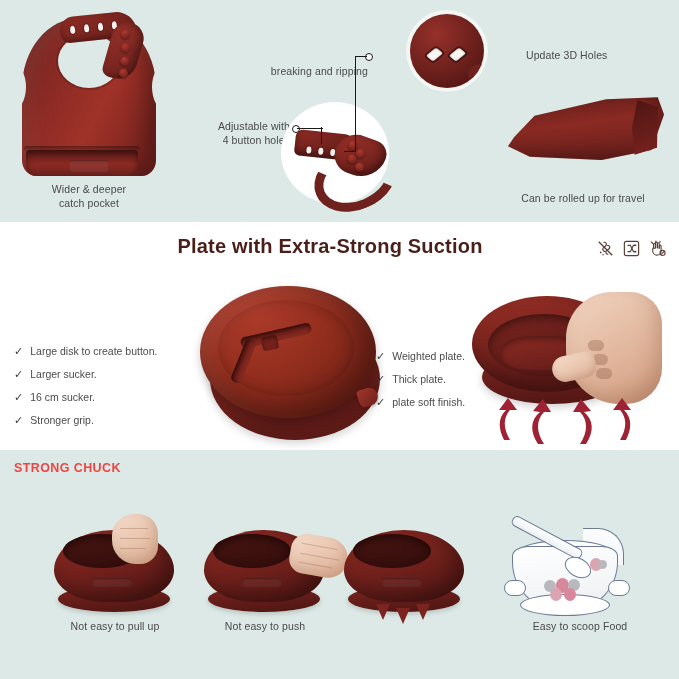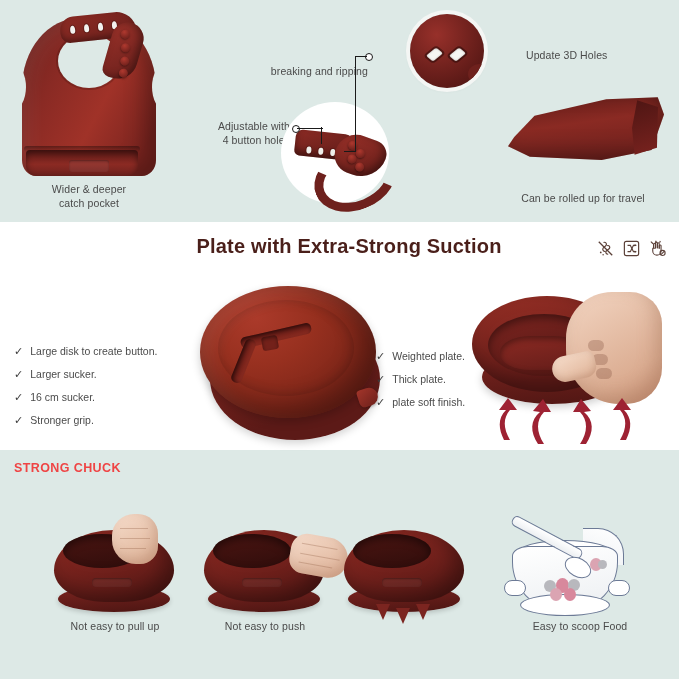--- a/index.html
+++ b/index.html
@@ -173,21 +173,21 @@
   }
   .rolled-edge{
     position:absolute;right:6px;top:3px;width:26px;height:58px;
     background:linear-gradient(160deg,#4d1513,#7b231f);
     clip-path:polygon(20% 2%, 100% 14%, 96% 84%, 10% 96%, 0% 50%);
   }
 
   
   .sec2-title{
     position:absolute;left:0;top:235px;width:660px;text-align:center;
-    font-size:20px;font-weight:bold;color:#4a1f1a;letter-spacing:.2px;padding-left:19px;
+    font-size:20px;font-weight:bold;color:#4a1f1a;letter-spacing:.2px;
   }
   .safety-icons{
     position:absolute;right:12px;top:239px;display:flex;gap:7px;align-items:center;
   }
   .safety-icons svg{display:block;}
 
   .check-list{position:absolute;}
   .check-list .row{
     display:flex;align-items:flex-start;gap:7px;margin-bottom:10px;
     font-size:10.5px;color:#4b4b4b;line-height:13px;

